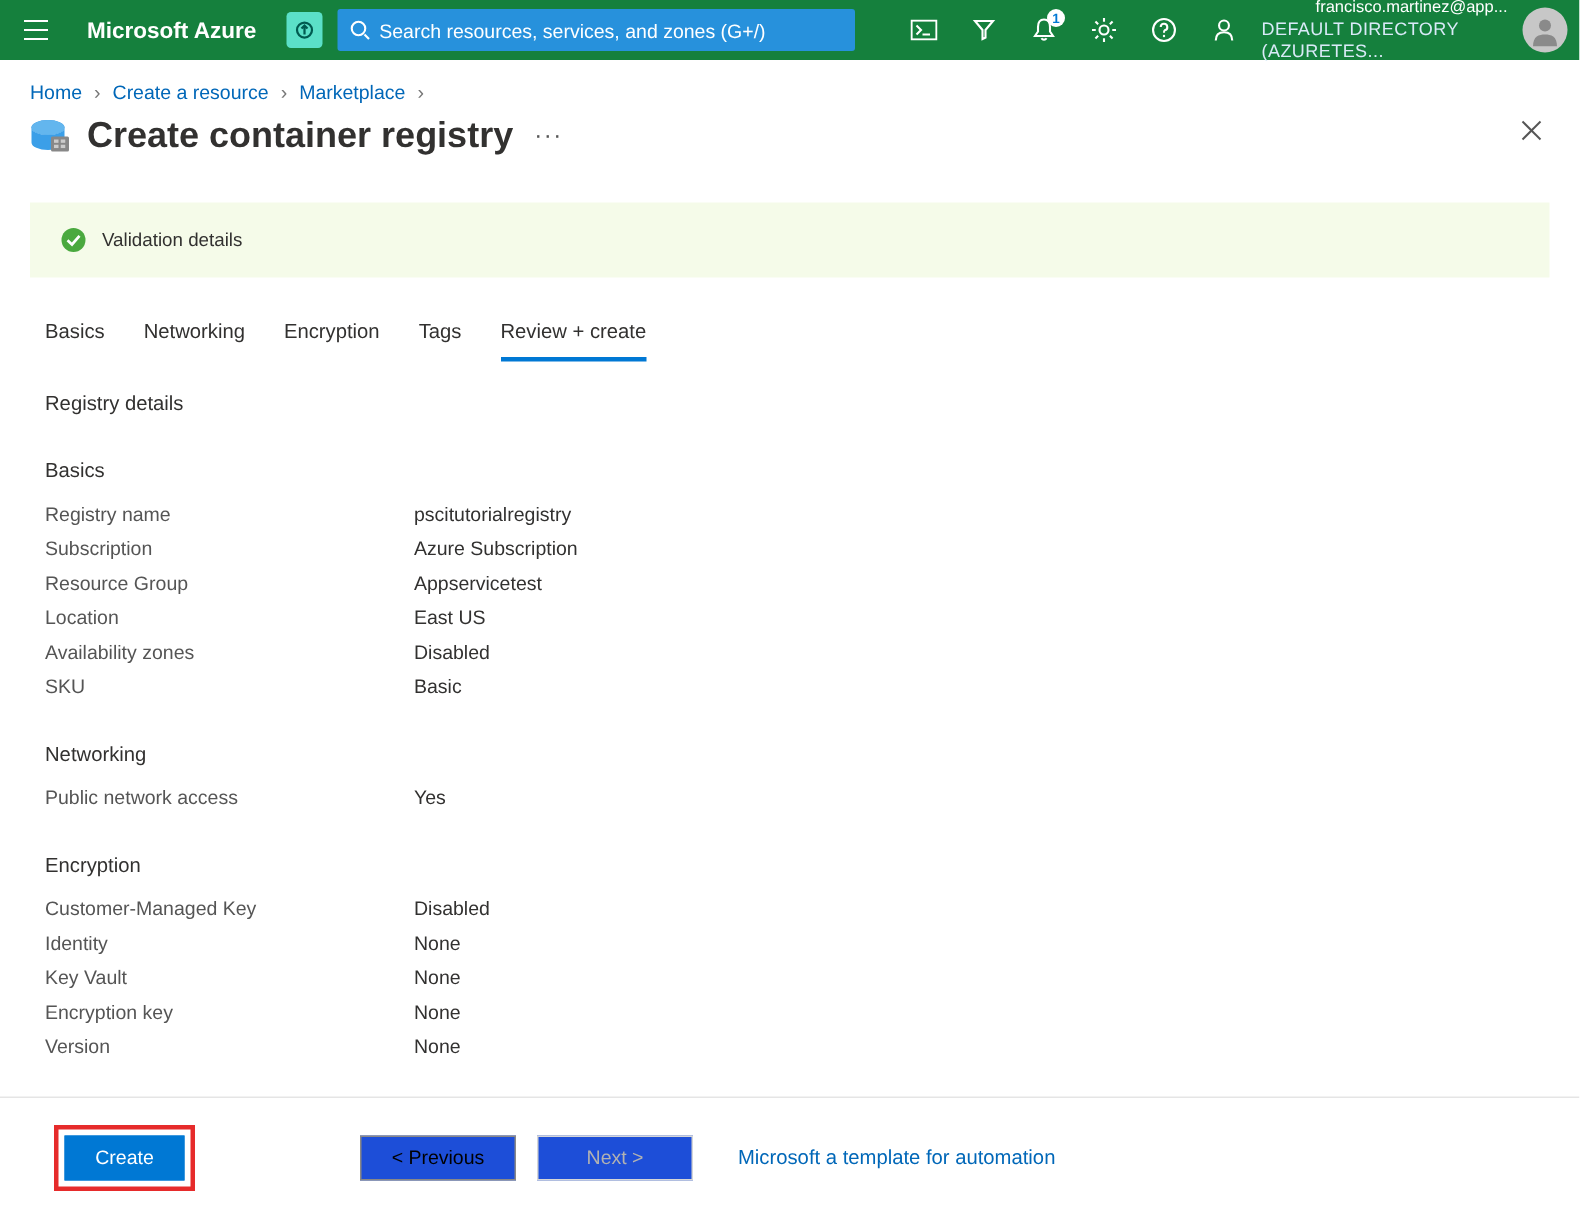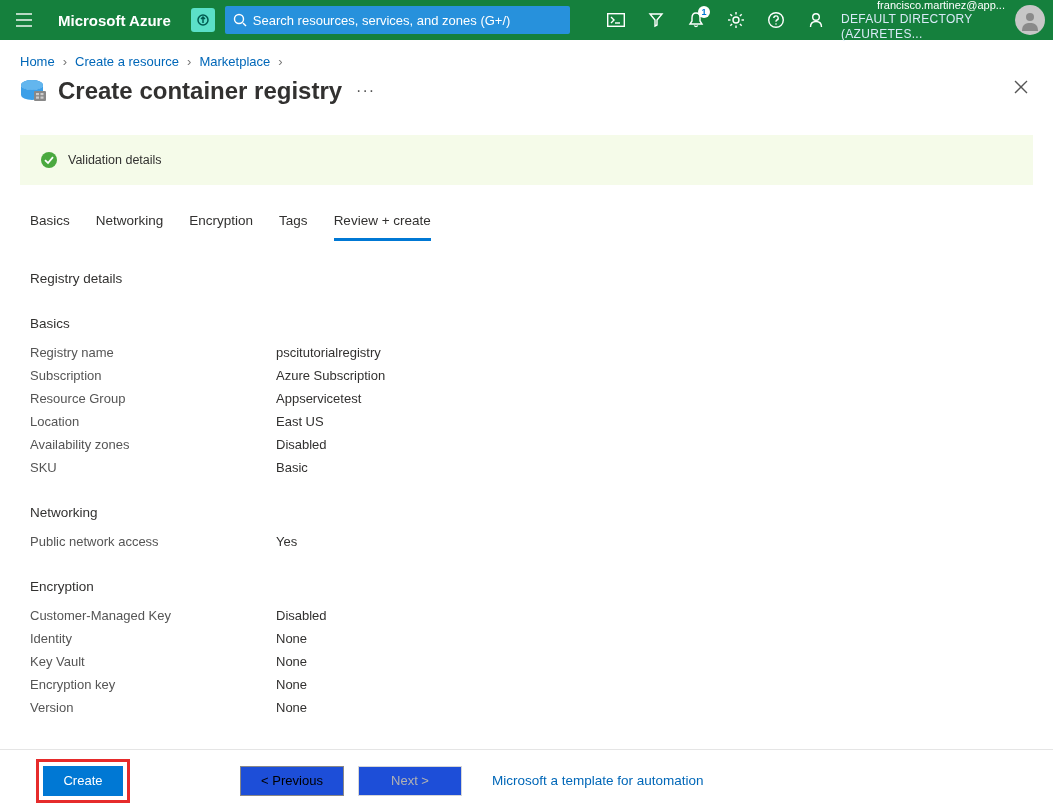--- a/index.html
+++ b/index.html
@@ -119,30 +119,30 @@
     display:flex; gap:26px;
     padding: 22px 10px 0 30px;
     border-bottom: none;
     font-size:13.5px;
   }
   .tab { padding: 6px 0 10px 0; cursor:pointer; color:#323130; }
   .tab.active { border-bottom: 3px solid #0078d4; font-weight:400;}
   
   .content { padding: 18px 30px 0 30px; }
   .section-title { font-size:13.5px; margin-top: 18px; margin-bottom: 2px;}
-  .section-title.first { margin-top: 12px; }
+  .section-title.first { margin-top: 2px; }
   .subhead { font-size:13.5px; margin-top: 30px; margin-bottom: 14px; }
   .kv { display:flex; margin-top: 8px; font-size:13px; }
   .kv .k { width: 246px; color:#555;}
   .kv .v { color:#323130; }
   
   .footer {
     position:absolute; left:0; right:0; bottom:0;
     border-top:1px solid #e5e5e5;
-    height:62px;
+    height:80px;
     display:flex; align-items:center;
     padding-left:36px; gap:30px;
     font-size:13.5px;
   }
   .create-highlight {
     border:3px solid #e62b2b;
     padding:4px;
   }
   .btn {
     height:30px; padding:0 16px;

